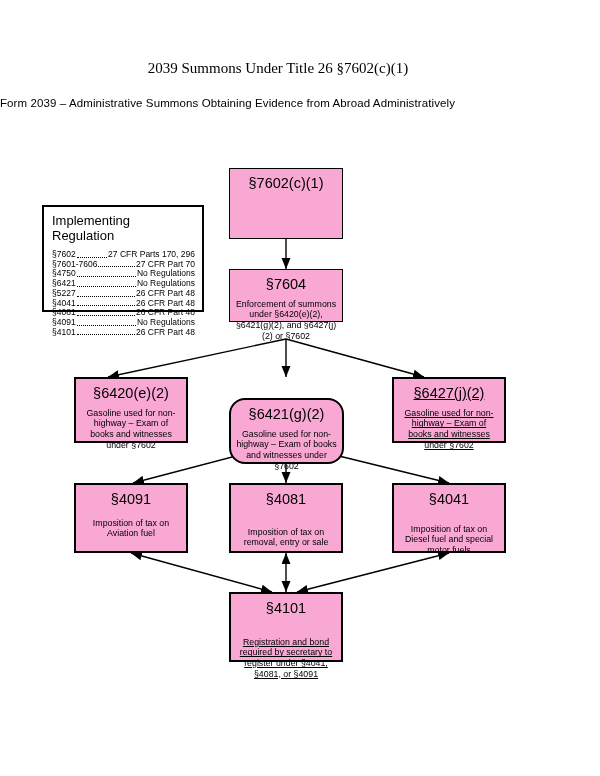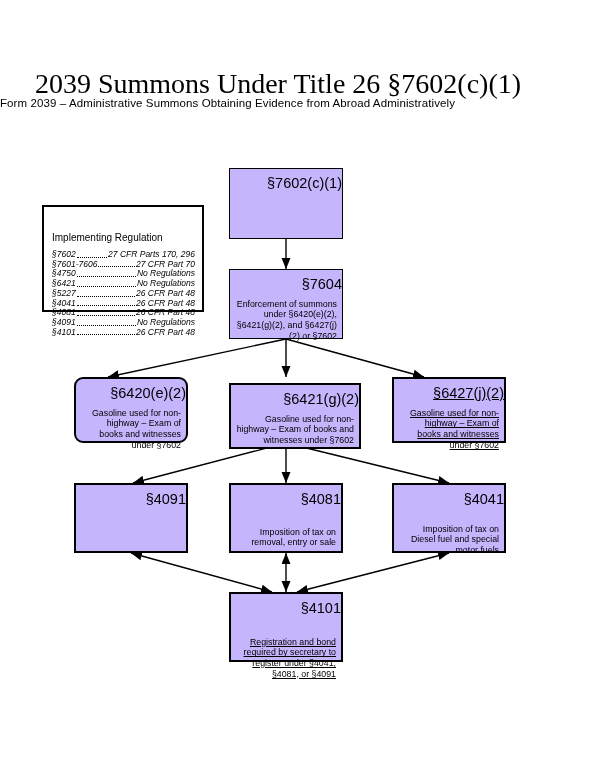--- a/index.html
+++ b/index.html
@@ -3,42 +3,42 @@
 <meta charset="utf-8">
 <style>
   html,body{margin:0;padding:0;}
   body{
     width:600px;height:776px;background:#ffffff;position:relative;
     font-family:"Liberation Sans", sans-serif;color:#000;
     -webkit-font-smoothing:antialiased;overflow:hidden;
   }
   .page{position:absolute;inset:0;}
   .doc-title{
-    position:absolute;top:68px;left:0;width:556px;text-align:center;
-    font-family:"Liberation Serif", serif;font-size:28px;font-weight:400;
+    position:absolute;top:60px;left:0;width:556px;text-align:center;
+    font-family:"Liberation Serif", serif;font-size:15px;font-weight:400;
   }
   .doc-subtitle{
     position:absolute;top:97px;left:0;width:600px;text-align:left;
     font-size:11.5px;font-weight:400;letter-spacing:0.1px;
   }
   svg.connectors{position:absolute;left:0;top:0;z-index:0;}
   .node{
-    position:absolute;background:#c4b5fd;border:2px solid #000;box-sizing:border-box;
-    text-align:right;z-index:1;
+    position:absolute;background:#f9a8d4;border:2px solid #000;box-sizing:border-box;
+    text-align:center;z-index:1;
   }
   .node.thin{border-width:1.5px;}
   .node .heading{font-size:14.5px;padding-top:7px;line-height:1.1;}
   .node .body{font-size:8.8px;line-height:1.2;margin-top:8px;padding:0 5px;}
   .regbox{
     position:absolute;left:42px;top:205px;width:162px;height:107px;
     background:#fff;border:2px solid #000;box-sizing:border-box;z-index:1;
     padding:6px 7px 0 8px;
   }
-  .regbox .regtitle{font-size:10px;margin-bottom:7px;margin-top:19px;}
-  .reg-row{display:flex;font-size:8.5px;line-height:9.7px;white-space:nowrap;font-style:italic;}
+  .regbox .regtitle{font-size:13px;margin-bottom:7px;}
+  .reg-row{display:flex;font-size:8.5px;line-height:9.7px;white-space:nowrap;}
   .reg-row .leader{flex:1;border-bottom:1.5px dotted #000;align-self:flex-end;margin:0 1px 2px 1px;min-width:8px;}
 </style>
 </head>
 <body>
 
 <div class="page">
 
   <div class="doc-title">2039 Summons Under Title 26 §7602(c)(1)</div>
   <div class="doc-subtitle">Form 2039 – Administrative Summons Obtaining Evidence from Abroad Administratively</div>
 
@@ -108,42 +108,43 @@
       <span>§4101</span>
         <span class="leader"></span>
         <span>26 CFR Part 48</span>
     </div>
   </div>
 
   <div class="node thin" style="left:229px;top:168px;width:114px;height:71px;">
     <div class="heading">§7602(c)(1)</div>
   </div>
 
-  <div class="node thin" style="left:229px;top:269px;width:114px;height:70px;">
+  <div class="node thin" style="left:229px;top:269px;width:114px;height:53px;">
     <div class="heading">§7604</div>
     <div class="body" style="margin-top:6px;">Enforcement of summons under §6420(e)(2), §6421(g)(2), and §6427(j)(2) or §7602</div>
   </div>
 
-  <div class="node" style="left:74px;top:377px;width:114px;height:66px;border-radius:9px;">
+  <div class="node" style="left:74px;top:377px;width:114px;height:66px;">
     <div class="heading">§6420(e)(2)</div>
     <div class="body" style="margin-top:6px;">Gasoline used for non-highway – Exam of books and witnesses under §7602</div>
   </div>
 
-  <div class="node" style="left:229px;top:383px;width:132px;height:66px;">
+  <div class="node" style="left:229px;top:398px;width:115px;height:66px;border-radius:16px;">
     <div class="heading">§6421(g)(2)</div>
     <div class="body" style="margin-top:6px;">Gasoline used for non-highway – Exam of books and witnesses under §7602</div>
   </div>
 
   <div class="node" style="left:392px;top:377px;width:114px;height:66px;text-decoration:underline;">
     <div class="heading">§6427(j)(2)</div>
     <div class="body" style="margin-top:6px;">Gasoline used for non-highway – Exam of books and witnesses under §7602</div>
   </div>
 
   <div class="node" style="left:74px;top:483px;width:114px;height:70px;">
     <div class="heading">§4091</div>
+    <div class="body" style="margin-top:10px;">Imposition of tax on Aviation fuel</div>
   </div>
 
   <div class="node" style="left:229px;top:483px;width:114px;height:70px;">
     <div class="heading">§4081</div>
     <div class="body" style="margin-top:19px;">Imposition of tax on removal, entry or sale</div>
   </div>
 
   <div class="node" style="left:392px;top:483px;width:114px;height:70px;">
     <div class="heading">§4041</div>
     <div class="body" style="margin-top:16px;">Imposition of tax on Diesel fuel and special motor fuels</div>

